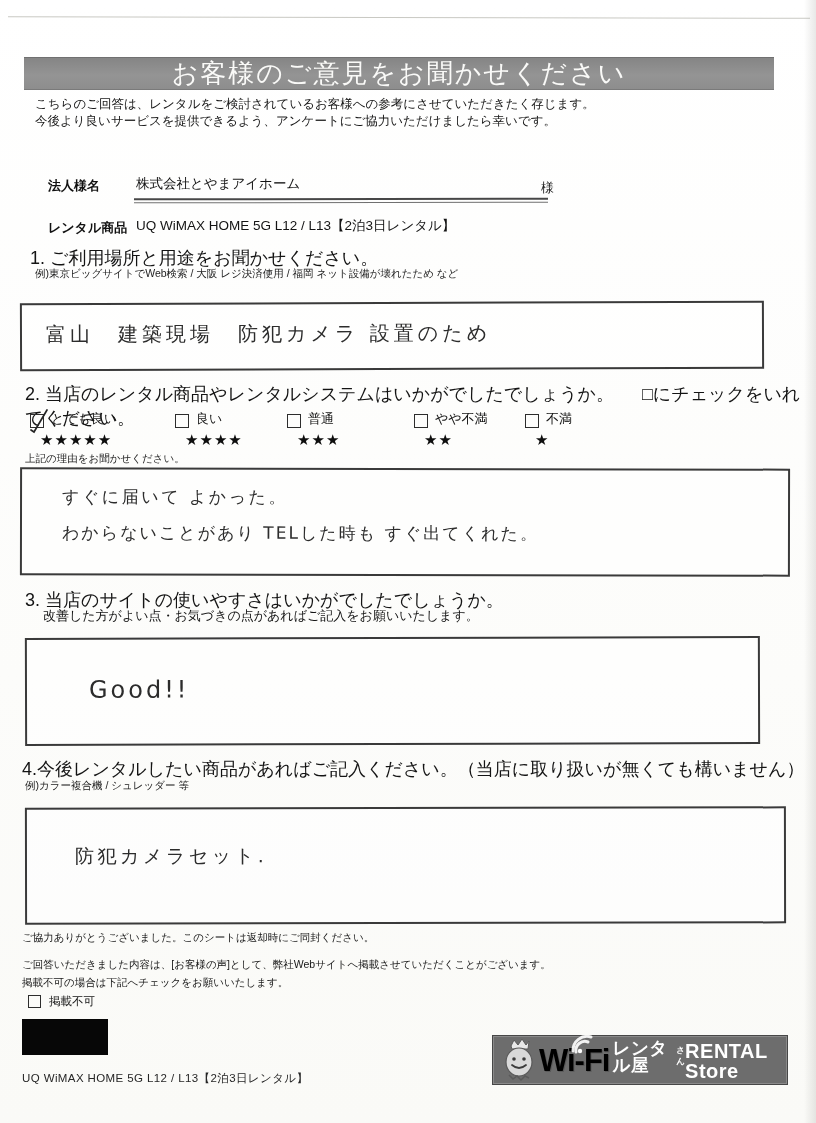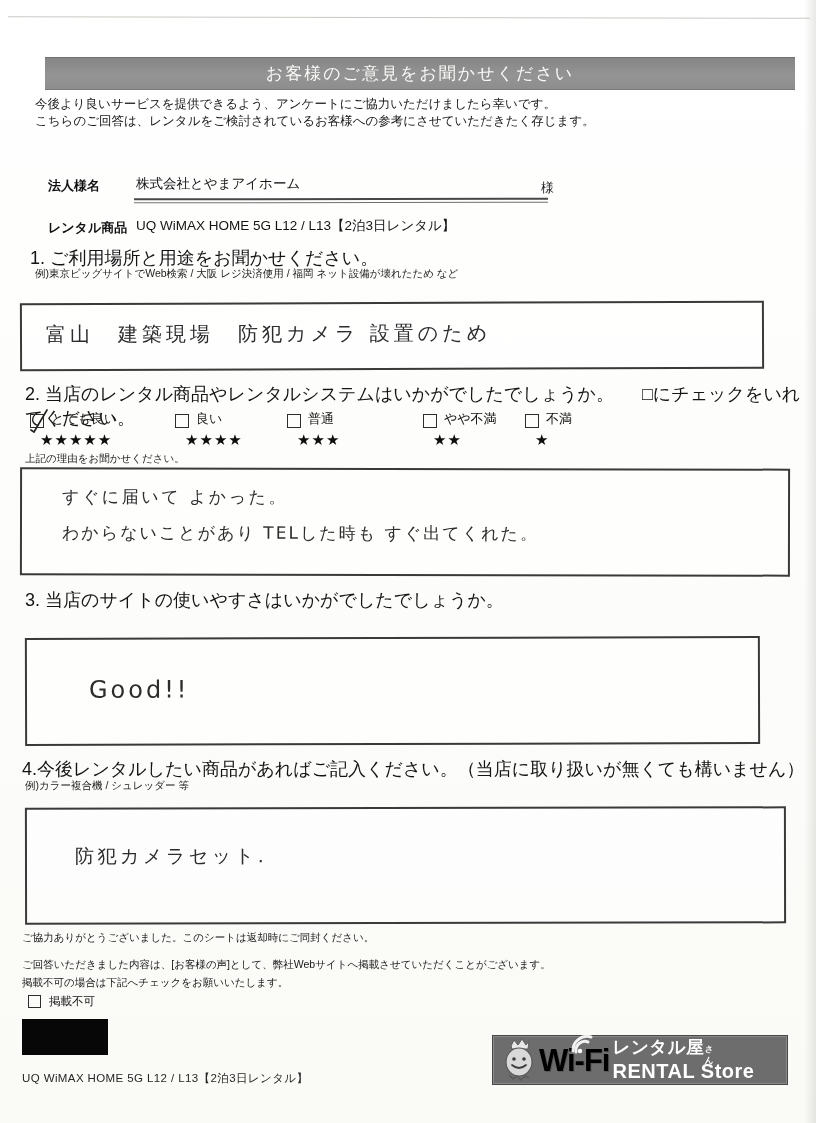--- a/index.html
+++ b/index.html
@@ -7,25 +7,25 @@
   .page{
     position:relative;width:816px;height:1123px;margin:0 auto;
     background:linear-gradient(180deg,#ffffff 0%,#fcfcfa 60%,#fafaf7 100%);
     font-family:"Liberation Sans","DejaVu Sans",sans-serif;color:#1e1e1e;overflow:hidden;
   }
   .abs{position:absolute;}
   .edge-right{right:0;top:0;width:12px;height:100%;background:linear-gradient(90deg,rgba(0,0,0,0),rgba(150,150,145,0.22));}
   .scan-top-line{left:8px;top:17px;width:802px;height:1px;background:#c9c9c3;transform:rotate(0.12deg);}
 
   .title-bar{
-    left:45px;top:57px;width:750px;height:31px;
+    left:24px;top:57px;width:750px;height:31px;
     background:linear-gradient(180deg,#858585 0%,#949494 55%,#8d8d8d 100%);
     border-top:1px solid #707070;border-bottom:1px solid #7a7a7a;
     display:flex;align-items:center;justify-content:center;
-    color:#fafaf8;font-size:17px;letter-spacing:2px;
+    color:#fafaf8;font-size:26px;letter-spacing:2px;
   }
 
   .intro{left:35px;top:96px;width:748px;font-size:12.5px;line-height:16.5px;color:#171717;}
   .intro .l1{margin-bottom:7px;}
 
   .lbl{font-weight:bold;font-size:13px;color:#111;}
   .label-company{left:48px;top:177px;}
   .company-name{left:136px;top:175px;font-size:13.5px;color:#141414;}
   .honorific{left:541px;top:179px;font-size:13px;}
   .company-underline{left:134px;top:198px;width:414px;height:2px;border-top:2px solid #474747;border-bottom:1px solid #707070;transform:rotate(-0.1deg);}
@@ -40,21 +40,21 @@
 
   .q1-title{left:30px;top:246px;}
   .q1-example{left:35px;top:267px;}
   .box1{left:20px;top:302px;width:740px;height:64px;transform:rotate(-0.2deg);}
   .box1 .hw{position:absolute;left:24px;top:16px;font-size:20px;letter-spacing:4px;}
 
   .q2-title{left:25px;top:382px;}
   .q2-title .gap{display:inline-block;width:28px;}
   .options{left:30px;top:410px;width:750px;height:42px;}
   .option{position:absolute;top:0;}
-  .opt-0{left:0;} .opt-1{left:145px;} .opt-2{left:257px;} .opt-3{left:393px;} .opt-4{left:495px;}
+  .opt-0{left:0;} .opt-1{left:145px;} .opt-2{left:257px;} .opt-3{left:384px;} .opt-4{left:495px;}
   .opt-row{display:flex;align-items:flex-end;gap:7px;font-size:13px;color:#141414;}
   .checkbox{width:12px;height:12px;border:1.6px solid #2d2d2d;position:relative;background:transparent;flex:0 0 auto;}
   .checkbox .check{display:none;position:absolute;left:-3px;top:-7px;overflow:visible;}
   .checkbox.checked .check{display:block;}
   .stars{font-size:15px;letter-spacing:1px;color:#0e0e0e;margin:3px 0 0 10px;white-space:nowrap;}
 
   .reason-prompt{left:25px;top:452px;font-size:10.5px;}
   .box2{left:20px;top:468px;width:766px;height:104px;transform:rotate(0.1deg);}
   .box2 .hw1{position:absolute;left:40px;top:16px;font-size:17px;letter-spacing:2.5px;}
   .box2 .hw2{position:absolute;left:40px;top:52px;font-size:17px;letter-spacing:2px;}
@@ -80,43 +80,43 @@
 
   .logo{
     left:492px;top:1035px;width:296px;height:50px;background:#6d6d6d;
     border:1px solid #474747;box-shadow:0 0 0 1px #8a8a8a inset;
     display:flex;align-items:center;padding-left:8px;box-sizing:border-box;
   }
   .mascot{flex:0 0 auto;margin-right:2px;}
   .wifi-wrap{position:relative;flex:0 0 auto;}
   .wifi-text{font-size:31px;font-weight:bold;color:#000000;letter-spacing:-1px;line-height:1;text-shadow:1px 1px 0 #5a5a5a;}
   .wifi-arcs{position:absolute;right:14px;top:-12px;}
-  .logo-right{display:flex;flex-direction:column;color:#ffffff;margin-left:3px;line-height:1;}
+  .logo-right{display:flex;color:#ffffff;margin-left:3px;line-height:1;}
   .logo-jp-row{display:flex;align-items:flex-start;}
   .logo-jp{font-size:17.5px;font-weight:bold;letter-spacing:0.5px;}
   .logo-jp-small{writing-mode:vertical-rl;font-size:8.5px;font-weight:bold;margin-left:1px;letter-spacing:1px;}
   .logo-en{font-size:20px;font-weight:bold;letter-spacing:0.5px;margin-top:1px;}
 
   .f-product{left:22px;top:1071px;font-size:11.5px;letter-spacing:0.4px;color:#262626;}
 </style>
 </head>
 <body>
 
 <div class="page">
 
   <div class="abs scan-top-line"></div>
   <div class="abs edge-right"></div>
 
   <div class="abs title-bar">
     <span>お客様のご意見をお聞かせください</span>
   </div>
 
   <div class="abs intro">
+    <div>こちらのご回答は、レンタルをご検討されているお客様への参考にさせていただきたく存じます。</div>
     <div>今後より良いサービスを提供できるよう、アンケートにご協力いただけましたら幸いです。</div>
-    <div>こちらのご回答は、レンタルをご検討されているお客様への参考にさせていただきたく存じます。</div>
   </div>
 
   <div class="abs lbl label-company">法人様名</div>
   <div class="abs company-name">株式会社とやまアイホーム</div>
   <div class="abs honorific">様</div>
   <div class="abs company-underline"></div>
 
   <div class="abs lbl label-product">レンタル商品</div>
   <div class="abs product-name">UQ WiMAX HOME 5G L12 / L13【2泊3日レンタル】</div>
 
@@ -172,20 +172,21 @@
     </div>
   </div>
 
   <div class="abs reason-prompt">上記の理由をお聞かせください。</div>
   <div class="abs answer-box box2">
     <span class="hw hw1">すぐに届いて よかった。</span>
     <span class="hw hw2">わからないことがあり TELした時も すぐ出てくれた。</span>
   </div>
 
   <div class="abs q-title q3-title">3. 当店のサイトの使いやすさはいかがでしたでしょうか。</div>
+  <div class="abs q3-sub">改善した方がよい点・お気づきの点があればご記入をお願いいたします。</div>
   <div class="abs answer-box box3">
     <span class="hw">Good!!</span>
   </div>
 
   <div class="abs q-title q4-title">4.今後レンタルしたい商品があればご記入ください。（当店に取り扱いが無くても構いません）</div>
   <div class="abs q-example q4-example">例)カラー複合機 / シュレッダー 等</div>
   <div class="abs answer-box box4">
     <span class="hw">防犯カメラセット.</span>
   </div>
 

